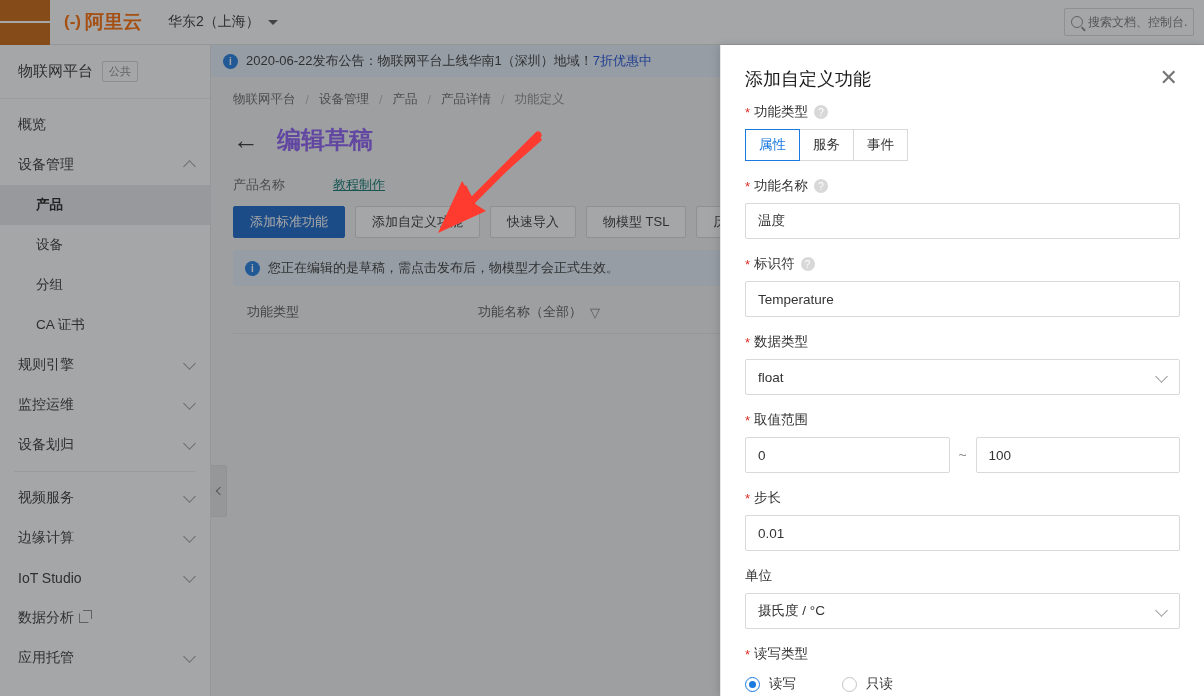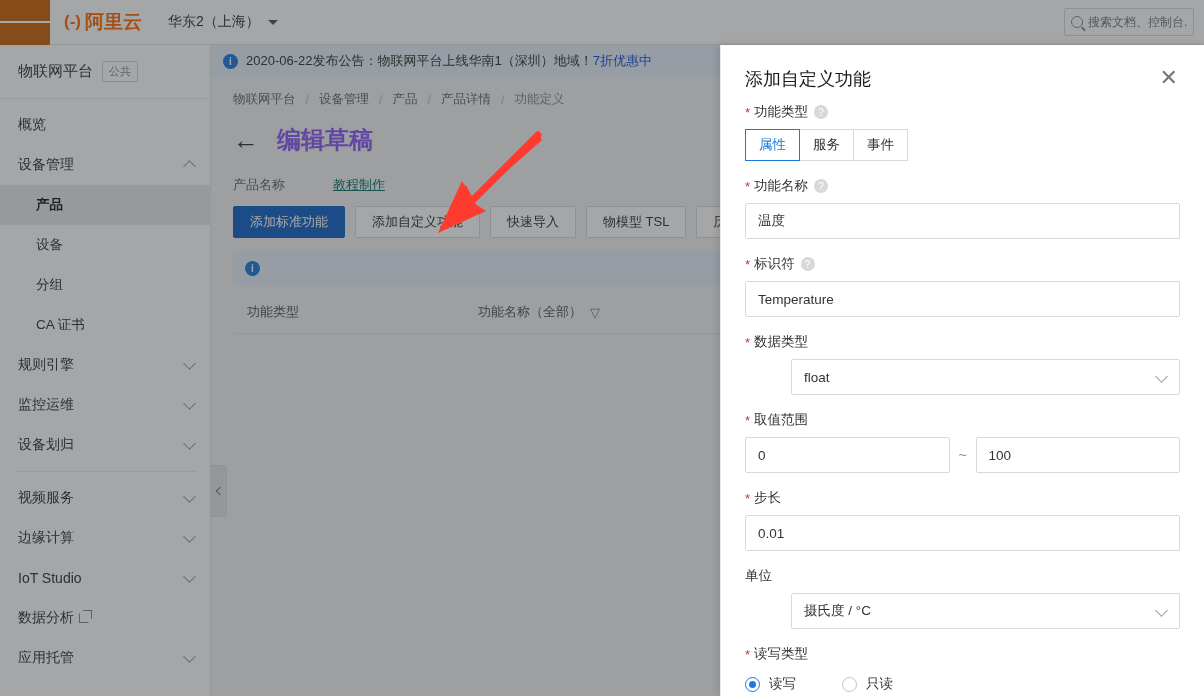--- a/index.html
+++ b/index.html
@@ -228,21 +228,21 @@
   .seg .segbtn:first-child { margin-left: 0; }
   .seg .segbtn.sel {
     border-color: #1a7ae0; color: #1a7ae0; position: relative; z-index: 2;
   }
   .inp {
     width: 100%; height: 36px; border: 1px solid #d9d9d9; border-radius: 2px;
     padding: 0 12px; font-size: 13.5px; color: #333; outline: none;
     font-family: inherit; background: #fff;
   }
   .inp::placeholder { color: #bbb; }
-  .sel-wrap { position: relative; margin-left: 46px; }
+  .sel-wrap { position: relative; }
   .sel-caret {
     position: absolute; right: 14px; top: 13px; width: 9px; height: 9px;
     border-right: 1.5px solid #999; border-bottom: 1.5px solid #999;
     transform: rotate(45deg); pointer-events: none;
   }
   .range-row { display: flex; align-items: center; gap: 0; }
   .range-row .inp { flex: 1; }
   .tilde { width: 26px; text-align: center; color: #888; font-size: 14px; flex: none; }
   .radio-row { display: flex; align-items: center; gap: 46px; padding-top: 4px; }
   .radio {
@@ -386,20 +386,21 @@
         <div class="btn-row" id="btn-row">
             <div class="btn primary">添加标准功能</div>
             <div class="btn">添加自定义功能</div>
             <div class="btn">快速导入</div>
             <div class="btn">物模型 TSL</div>
             <div class="btn">历史版本</div>
           </div>
 
         <div class="inline-notice">
           <i class="info-dot">i</i>
+          <span>您正在编辑的是草稿，需点击发布后，物模型才会正式生效。</span>
         </div>
 
         <div class="table-head">
           <div class="c1">功能类型</div>
           <div class="c2">
             <span>功能名称（全部）</span>
             <span class="filter-icon"></span>
           </div>
         </div>
 

